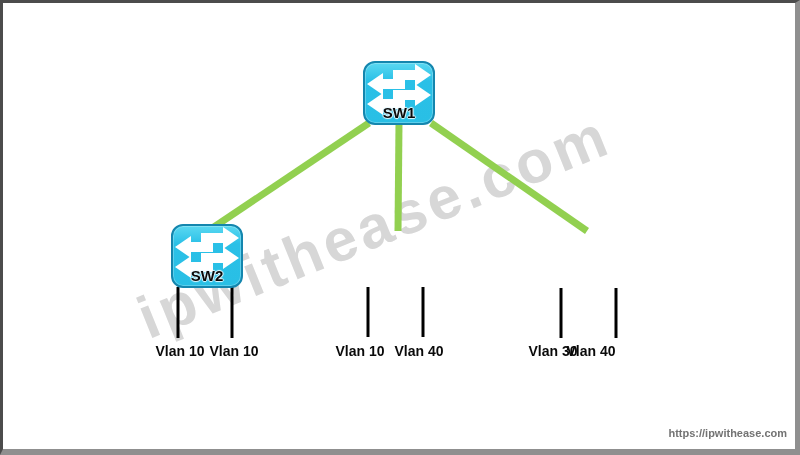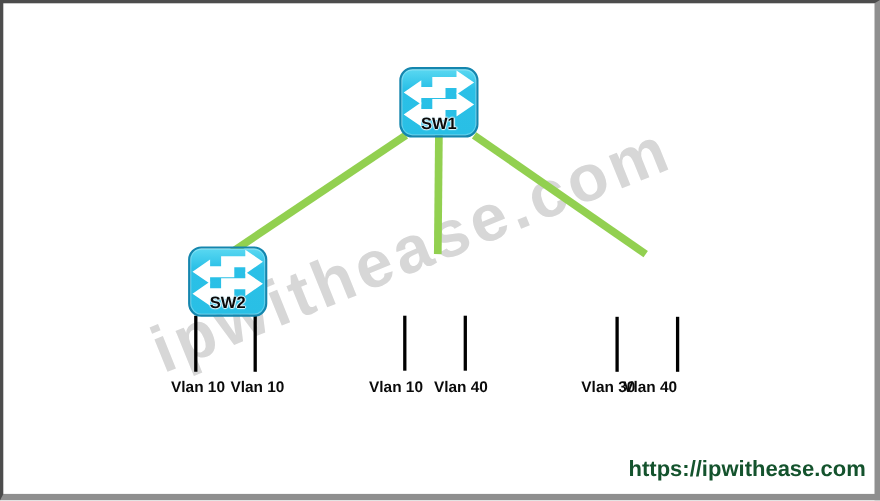--- a/index.html
+++ b/index.html
@@ -54,22 +54,22 @@
   }
   .vlan-label{
     position:absolute;top:340px;
     transform:translateX(-50%);
     font-size:14px;font-weight:bold;color:#0a0a0a;
     white-space:nowrap;
     z-index:3;
   }
   .footer-link{
     position:absolute;right:8px;bottom:10px;
-    font-size:20px;font-weight:bold;
-    color:#14532d;
+    font-size:11px;font-weight:bold;
+    color:#737373;
     z-index:3;
   }
   .vl-1{left:177px;} .vl-2{left:231px;}
   .vl-3{left:357px;} .vl-4{left:416px;}
   .vl-5{left:550px;} .vl-6{left:588px;}
   .sw1{left:360px;top:58px;}
   .sw2{left:168px;top:221px;}
   .sw3{left:359px;top:222px;}
   .sw4{left:549px;top:223px;}
 </style>

